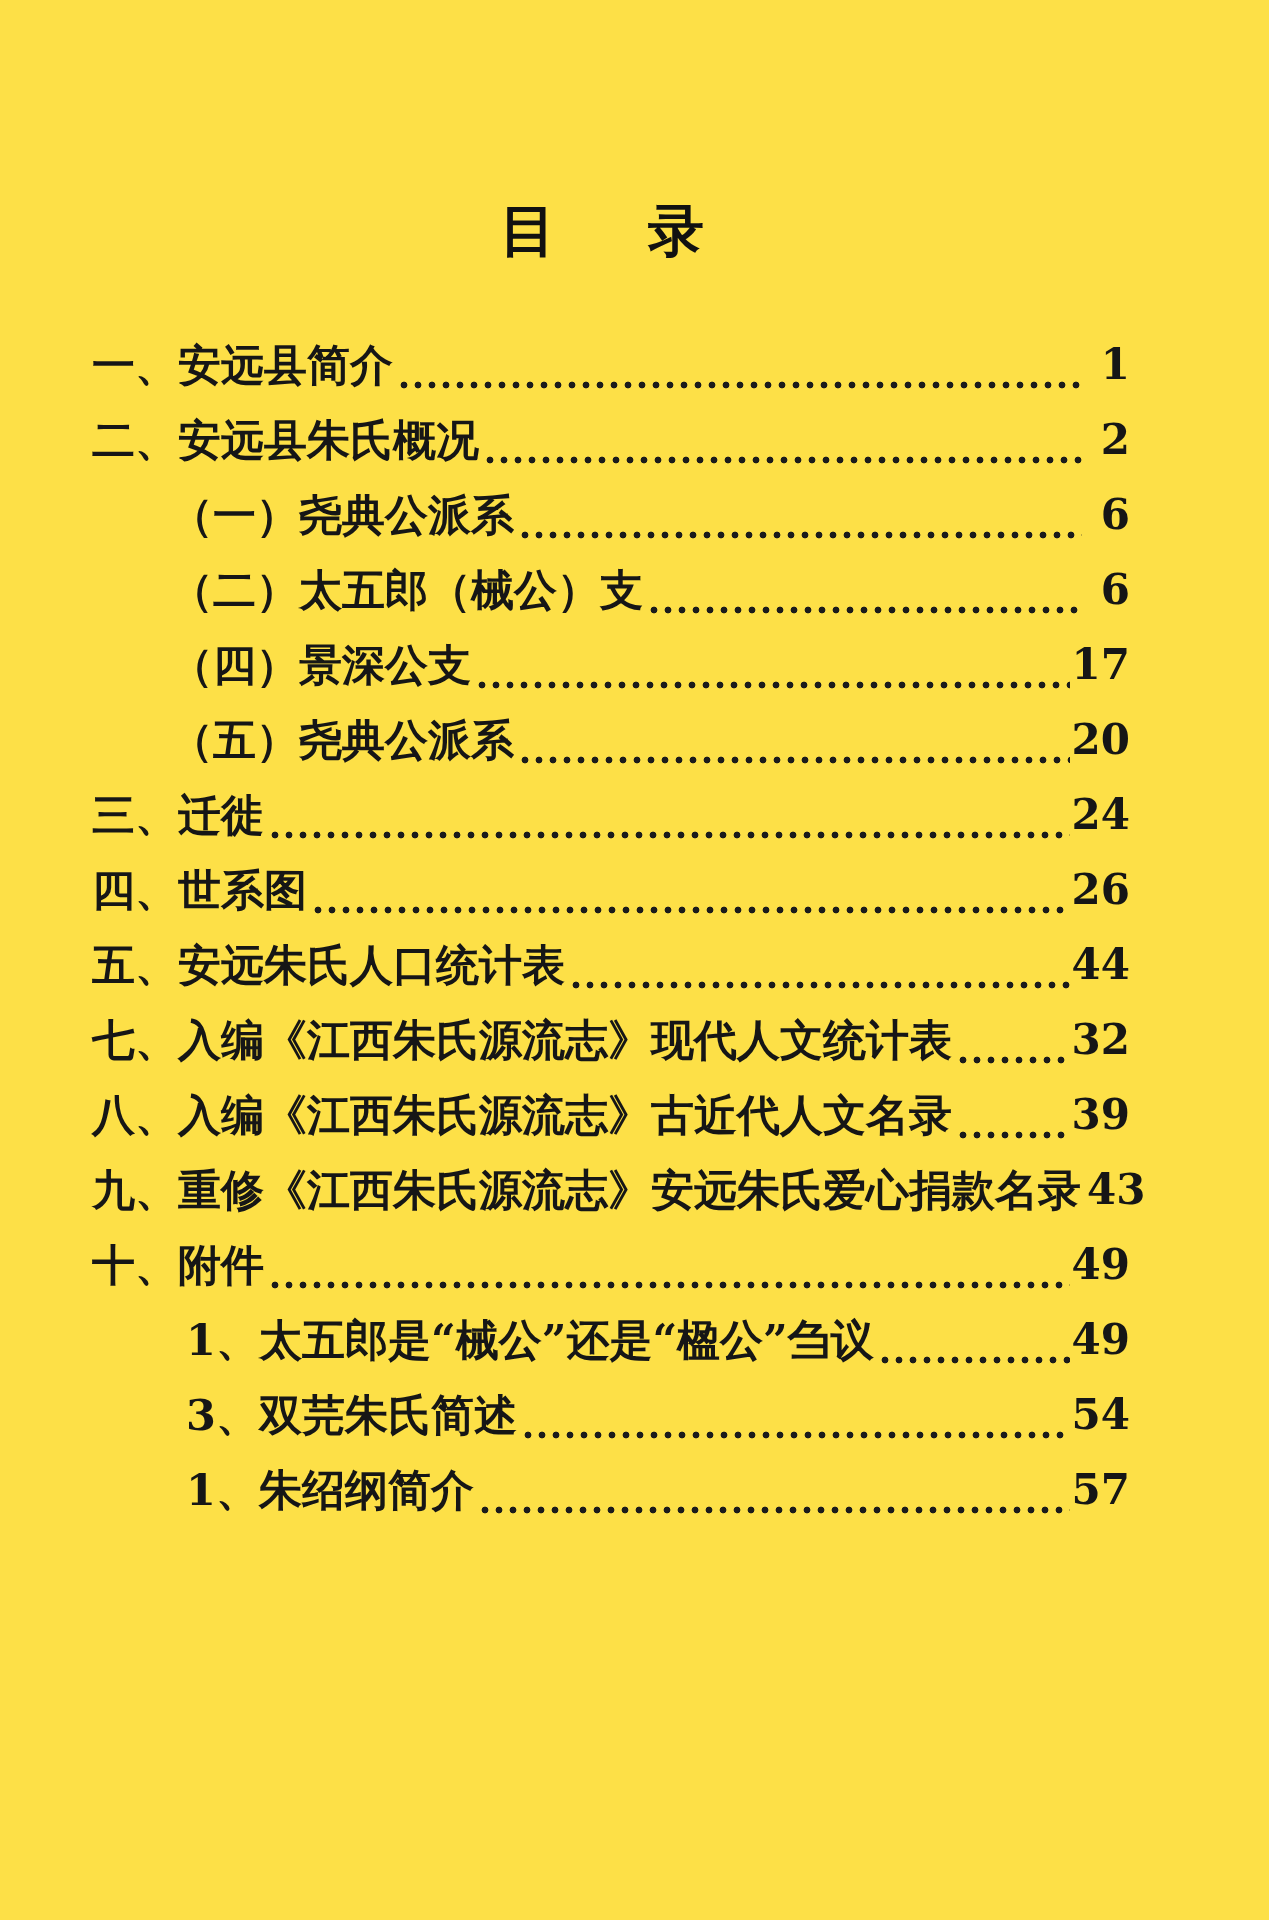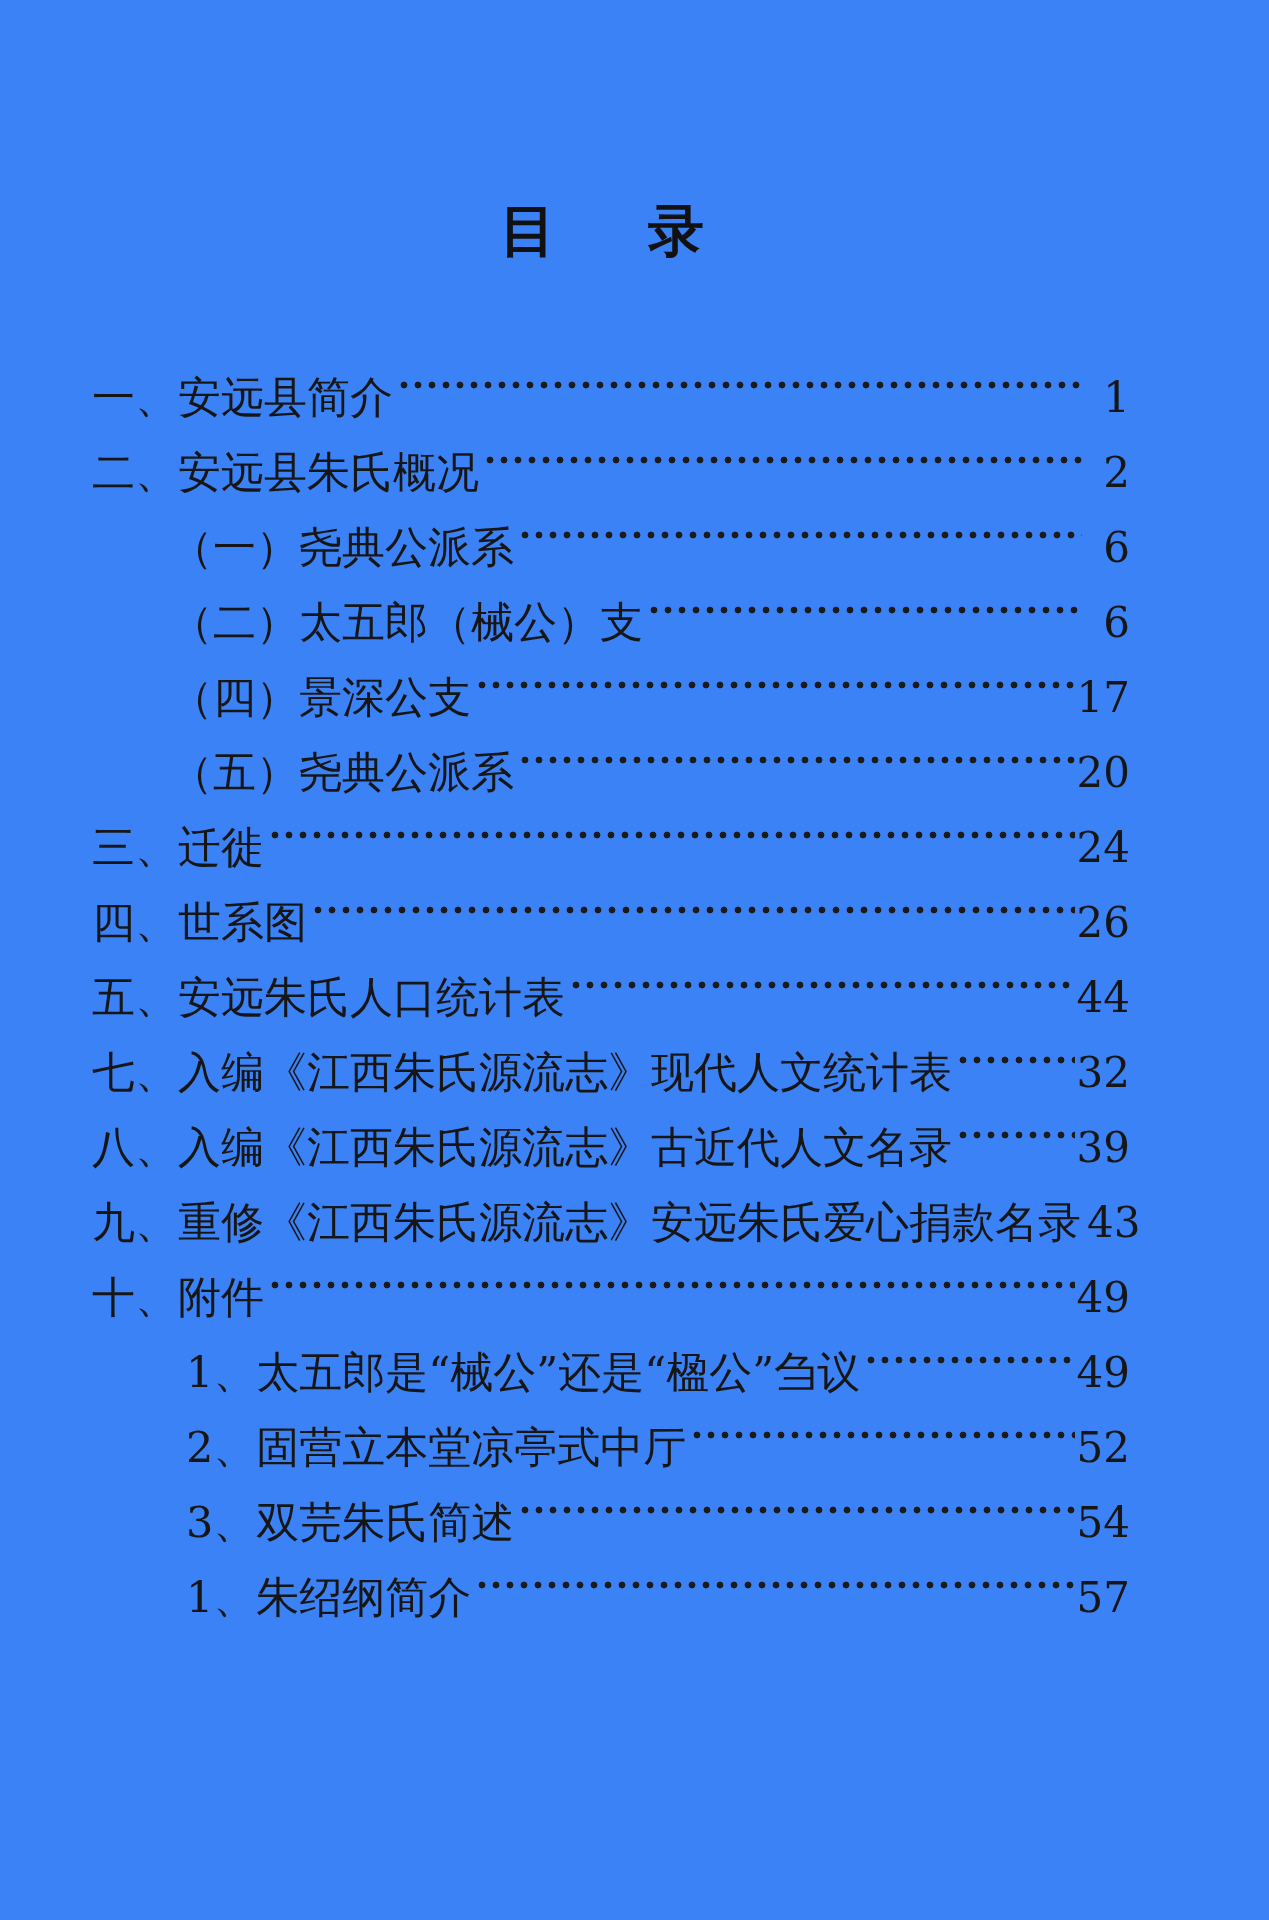--- a/index.html
+++ b/index.html
@@ -5,21 +5,21 @@
   html, body {
     margin: 0;
     padding: 0;
     background: #e8e8e8;
   }
   .sheet {
     position: relative;
     width: 1269px;
     height: 1920px;
     margin: 0 auto;
-    background: #3b82f6;
+    background: #fde047;
     color: #161616;
     font-family: "DejaVu Serif", "Liberation Serif", serif;
     overflow: hidden;
   }
   .doc {
     padding: 0 139px 0 92px;
   }
   h1.doc-title {
     font-size: 56px;
     line-height: 1;
@@ -27,25 +27,26 @@
     text-align: center;
     letter-spacing: 18px;
     margin: 202px 0 86px 0;
     color: #111;
   }
   .toc {
     display: block;
   }
   .toc-row {
     display: flex;
-    align-items: flex-end;
+    align-items: flex-start;
     height: 75px;
     font-size: 43px;
     line-height: 1;
     white-space: nowrap;
+    font-weight: bold;
   }
   .toc-row.level-1 { padding-left: 78px; }
   .toc-row.level-2 { padding-left: 94px; }
   .toc-label {
     flex: 0 0 auto;
     color: #161616;
   }
   .dots {
     flex: 1 1 auto;
     align-self: stretch;
@@ -150,25 +151,20 @@
     <span class="dots"></span>
     <span class="page-num">49</span>
   </div>
 
   <div class="toc-row level-2">
     <span class="toc-label">1、太五郎是“械公”还是“楹公”刍议</span>
     <span class="dots"></span>
     <span class="page-num">49</span>
   </div>
 
-  <div class="toc-row level-2">
-    <span class="toc-label">2、固营立本堂凉亭式中厅</span>
-    <span class="dots"></span>
-    <span class="page-num">52</span>
-  </div>
 
   <div class="toc-row level-2">
     <span class="toc-label">3、双芫朱氏简述</span>
     <span class="dots"></span>
     <span class="page-num">54</span>
   </div>
 
   <div class="toc-row level-2">
     <span class="toc-label">1、朱绍纲简介</span>
     <span class="dots"></span>

